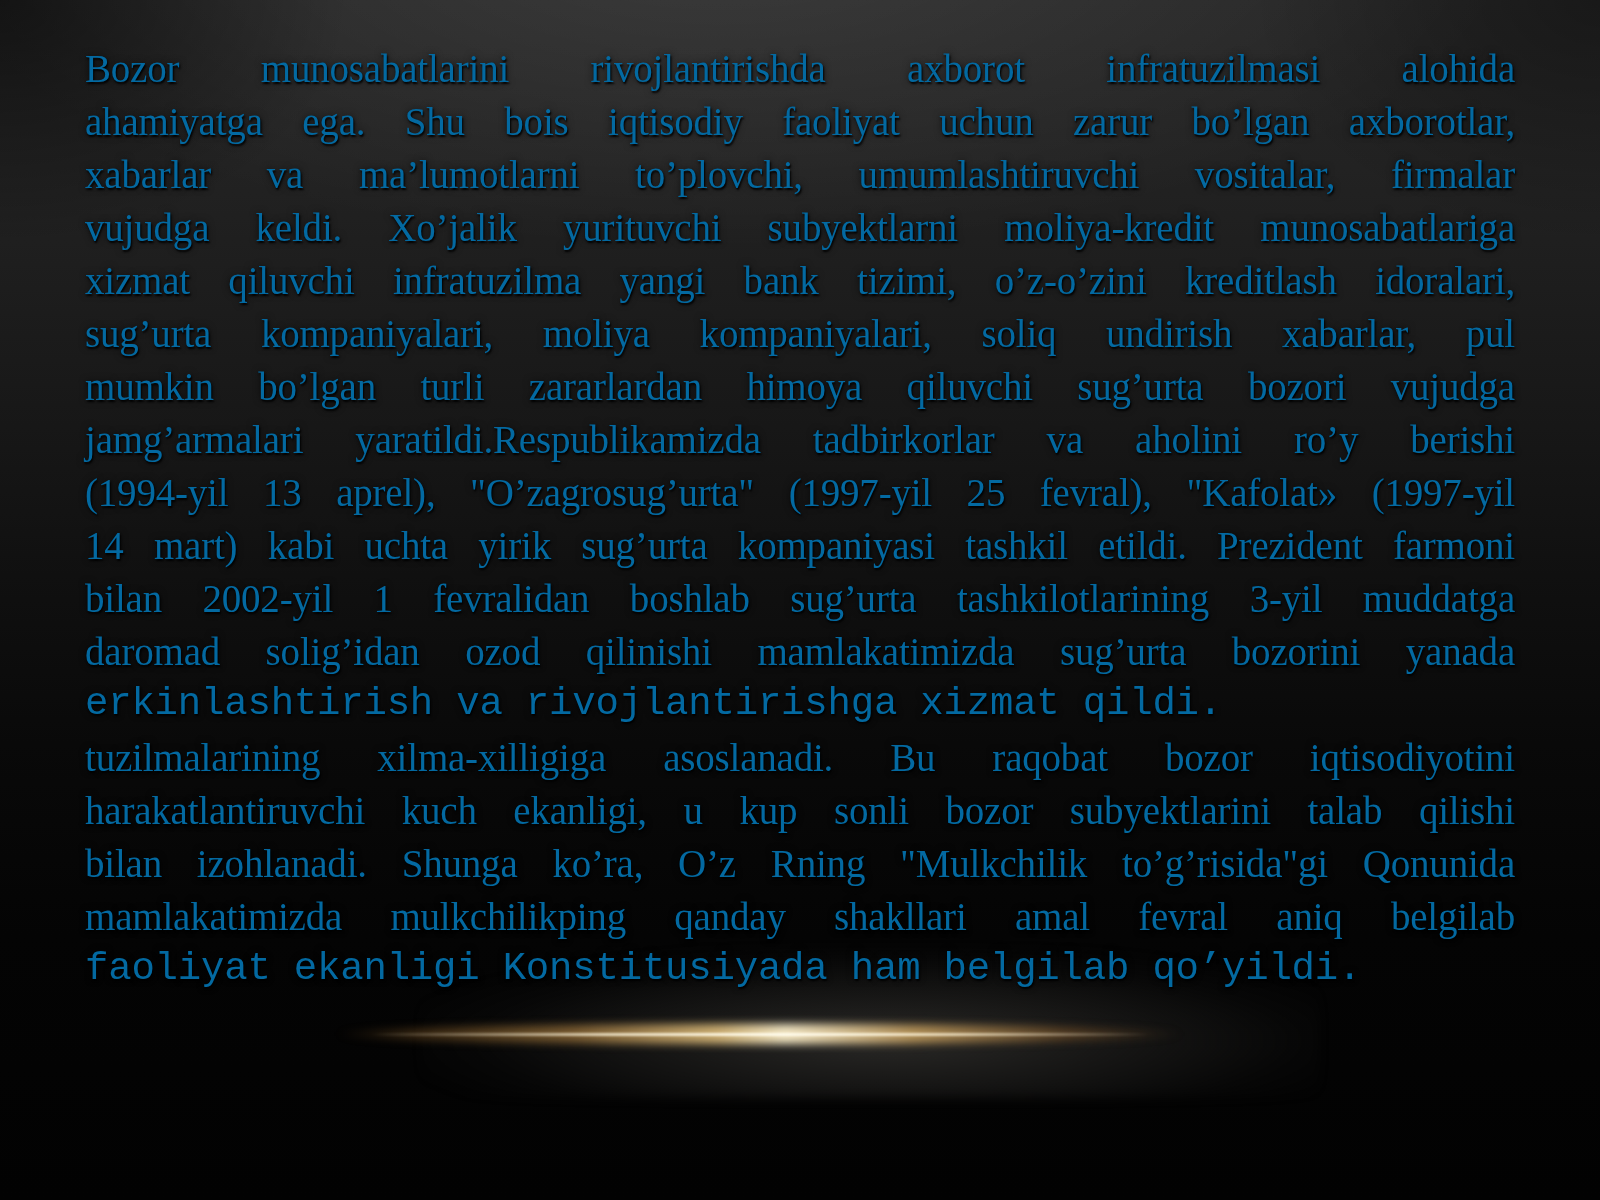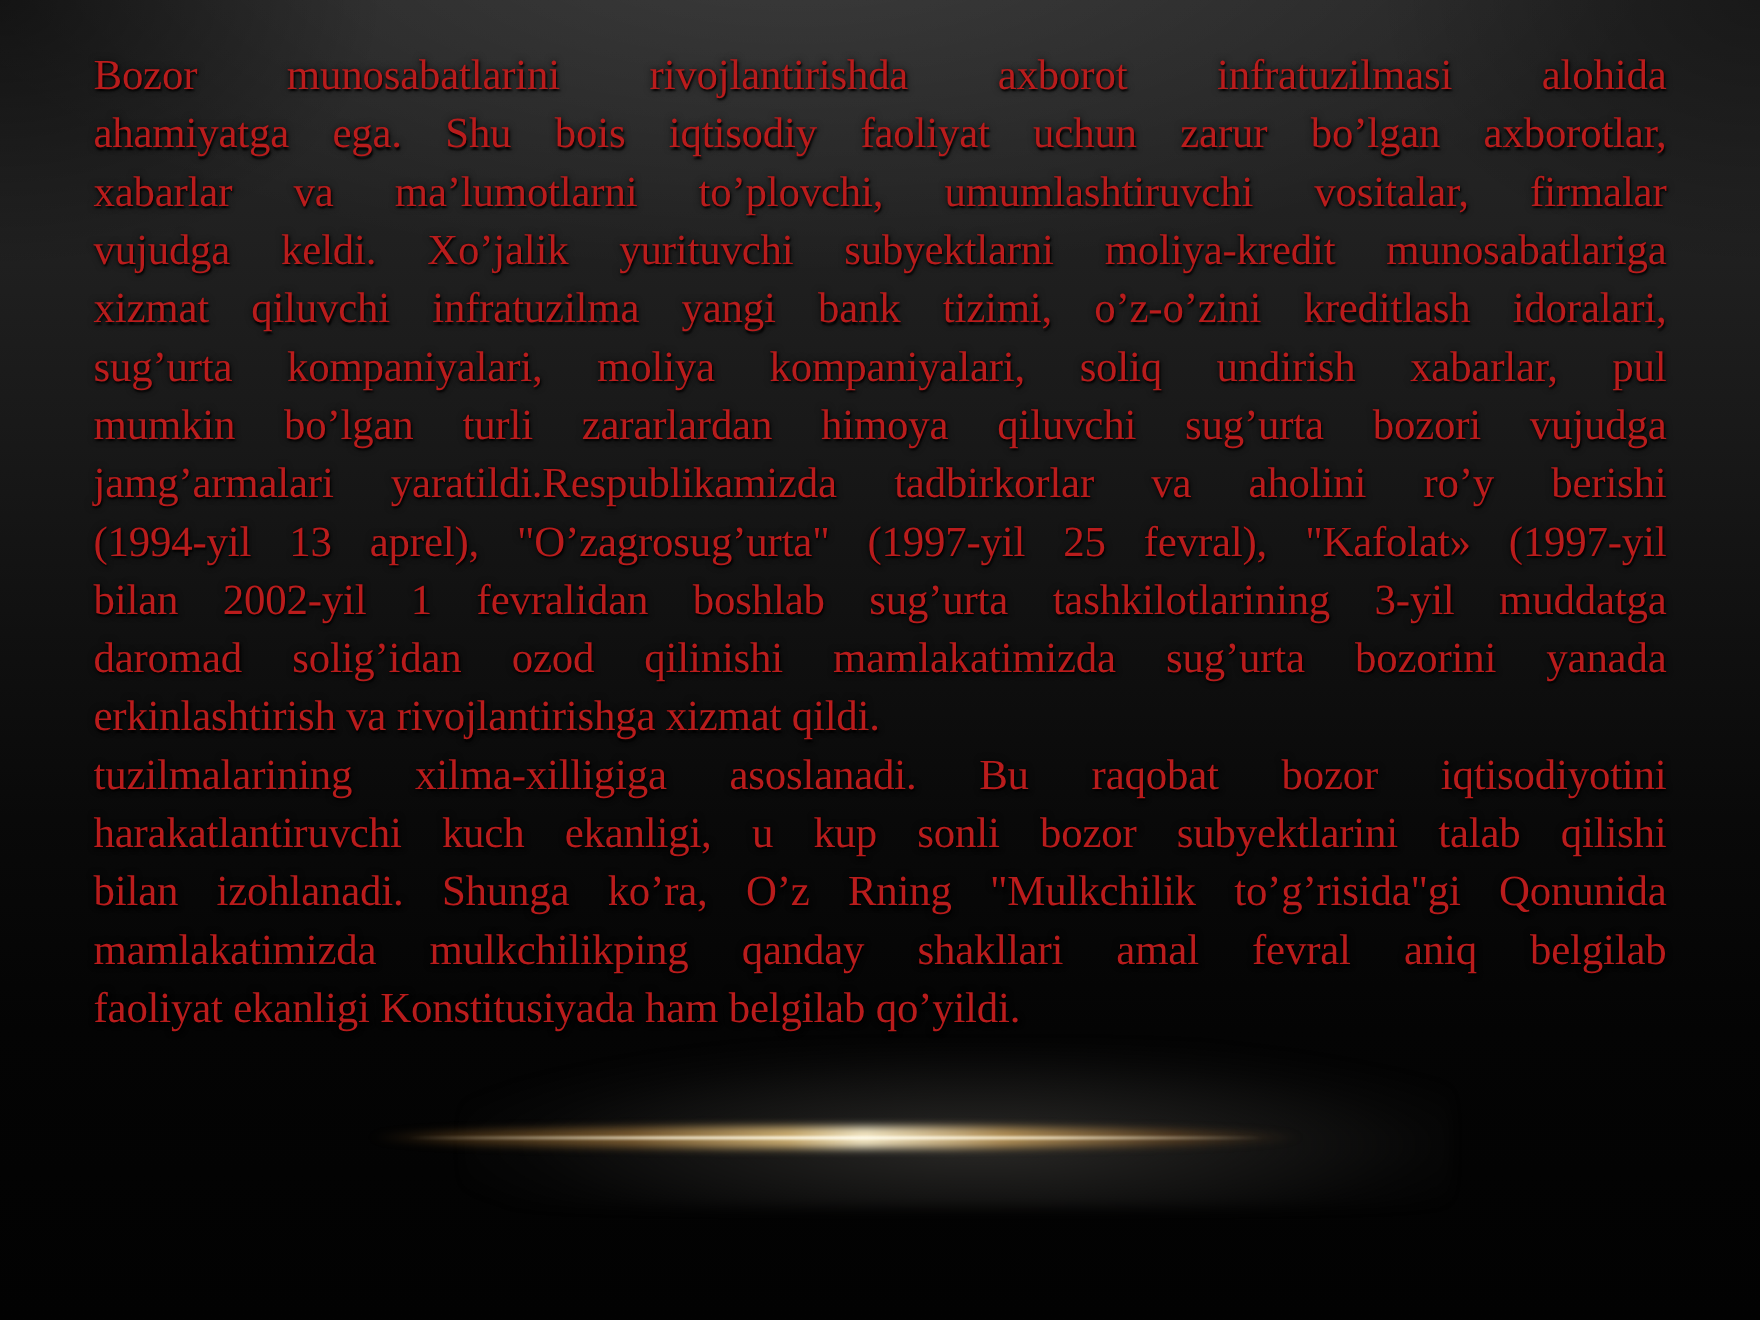--- a/index.html
+++ b/index.html
@@ -77,49 +77,51 @@
   .textblock {
     position: absolute;
     left: 85px;
     top: 42px;
     width: 1430px;
     z-index: 2;
   }
   .line {
     font-size: 39px;
     line-height: 53px;
-    color: #b91c1c;
+    color: #0369a1;
     letter-spacing: -0.2px;
     text-align: justify;
     text-align-last: justify;
     text-shadow: 1px 2px 2px rgba(0,0,0,0.95), 0 0 7px rgba(0,0,0,0.65);
     white-space: normal;
   }
   .line.last {
     text-align-last: left;
+    font-family: Liberation Mono, monospace;
   }
 </style>
 </head>
 <body>
 
 <div class="flare-haze"></div>
 <div class="flare-band"></div>
 <div class="flare-core"></div>
 
 <div class="textblock">
   <div>
     <div class="line">Bozor munosabatlarini rivojlantirishda axborot infratuzilmasi alohida</div>
     <div class="line">ahamiyatga ega. Shu bois iqtisodiy faoliyat uchun zarur bo’lgan axborotlar,</div>
     <div class="line">xabarlar va ma’lumotlarni to’plovchi, umumlashtiruvchi vositalar, firmalar</div>
     <div class="line">vujudga keldi. Xo’jalik yurituvchi subyektlarni moliya-kredit munosabatlariga</div>
     <div class="line">xizmat qiluvchi infratuzilma yangi bank tizimi, o’z-o’zini kreditlash idoralari,</div>
     <div class="line">sug’urta kompaniyalari, moliya kompaniyalari, soliq undirish xabarlar, pul</div>
     <div class="line">mumkin bo’lgan turli zararlardan himoya qiluvchi sug’urta bozori vujudga</div>
     <div class="line">jamg’armalari yaratildi.Respublikamizda tadbirkorlar va aholini ro’y berishi</div>
     <div class="line">(1994-yil 13 aprel), "O’zagrosug’urta" (1997-yil 25 fevral), "Kafolat» (1997-yil</div>
+    <div class="line">14 mart) kabi uchta yirik sug’urta kompaniyasi tashkil etildi. Prezident farmoni</div>
     <div class="line">bilan 2002-yil 1 fevralidan boshlab sug’urta tashkilotlarining 3-yil muddatga</div>
     <div class="line">daromad solig’idan ozod qilinishi mamlakatimizda sug’urta bozorini yanada</div>
     <div class="line last">erkinlashtirish va rivojlantirishga xizmat qildi.</div>
   </div>
   <div>
     <div class="line">tuzilmalarining xilma-xilligiga asoslanadi. Bu raqobat bozor iqtisodiyotini</div>
     <div class="line">harakatlantiruvchi kuch ekanligi, u kup sonli bozor subyektlarini talab qilishi</div>
     <div class="line">bilan izohlanadi. Shunga ko’ra, O’z Rning "Mulkchilik to’g’risida"gi Qonunida</div>
     <div class="line">mamlakatimizda mulkchilikping qanday shakllari amal fevral aniq belgilab</div>
     <div class="line last">faoliyat ekanligi Konstitusiyada ham belgilab qo’yildi.</div>

